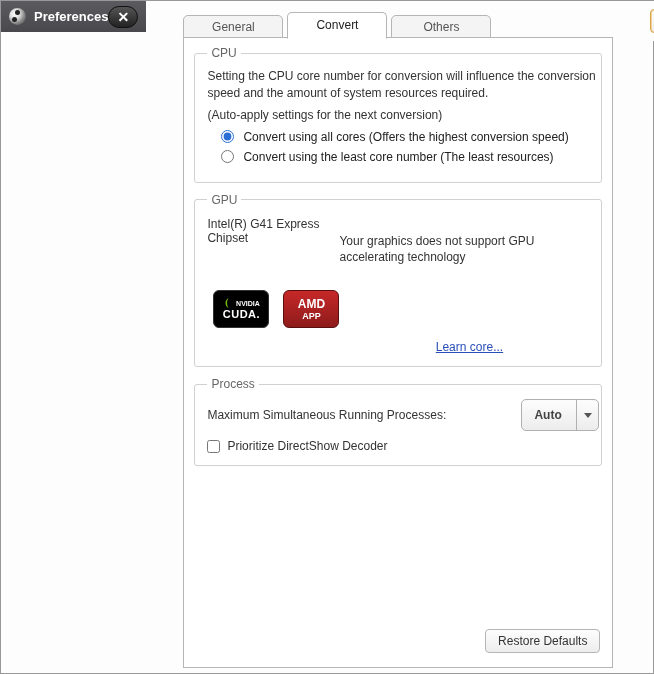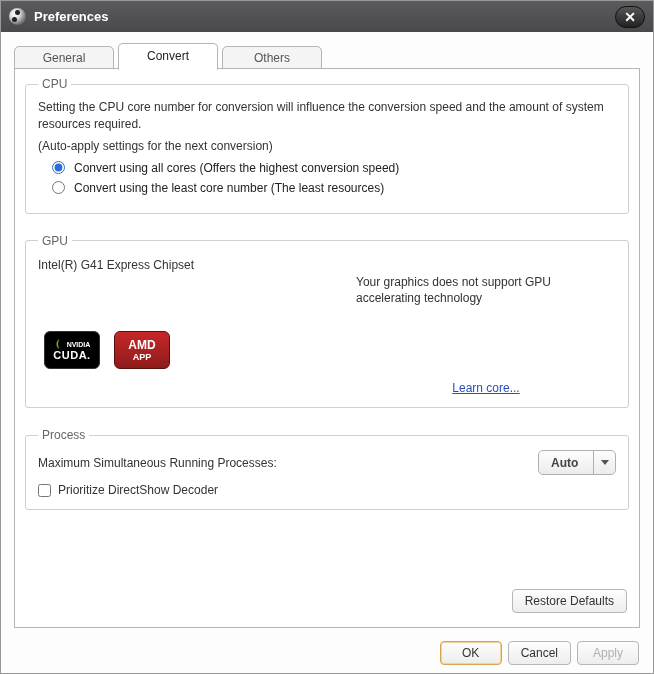--- a/index.html
+++ b/index.html
@@ -10,21 +10,22 @@
   width: 654px;
   height: 674px;
   overflow: hidden;
 }
 .window {
   width: 654px;
   height: 674px;
   background: #fdfdfd;
   border: 1px solid #999;
   display: flex;
-  flex-direction: column;
+  flex-direction: row;
+  gap: 24px;
 }
 .titlebar {
   height: 31px;
   background: linear-gradient(#5a5a5f, #48484d);
   display: flex;
   align-items: center;
   padding: 0 8px;
   color: #fff;
   font-weight: bold;
 }
@@ -92,22 +93,22 @@
   flex:1;
   border:1px solid #b5b5b5;
   margin-top:-1px;
   padding: 8px 10px 10px 10px;
   display:flex; flex-direction:column;
   background:#fff;
 }
 fieldset {
   border:1px solid #d0d0d0;
   border-radius:3px;
-  margin-bottom:20px;
-  padding:8px 12px 12px 12px;
+  margin-bottom:10px;
+  padding:8px 2px 12px 12px;
   color:#333;
 }
 legend { padding:0 4px; color:#666; font-size:12px; }
 .desc { color:#333; line-height:1.4; margin-bottom:6px; }
 .autonote { color:#333; margin-bottom:8px; }
 .radio-row { display:flex; align-items:center; margin:6px 0 6px 14px; color:#222; }
 .radio-row input[type=radio] { margin-right:9px; accent-color:#2a6fd6; }
 .radio-row.customize { justify-content:flex-start; }
 .core-select {
   margin-left:auto;
@@ -147,21 +148,21 @@
 }
 .logo.nvidia { background:#000; border:1px solid #333; }
 .logo.nvidia .svgwrap { display:flex; align-items:center; gap:2px; }
 .logo.amd { background:linear-gradient(#c62828,#8e1b1b); border:1px solid #5a0f0f; }
 .learn { color:#2a4fb8; text-decoration:underline; text-align:center; grid-column:2; padding-top:6px; cursor:pointer; }
 
 .proc-row1 { display:flex; align-items:center; margin-bottom:8px;}
 .proc-row1 .lbl { color:#333; }
 .proc-select {
   margin-left:auto;
-  width:78px; height:25px;
+  width:78px; height:32px;
   display:flex; align-items:center;
   border:1px solid #b0b0b0; border-radius:5px;
   background:linear-gradient(#fdfdfd,#ececec);
   color:#444; font-weight:bold;
   padding-left:12px; position:relative;
   cursor:pointer;
 }
 .proc-select .arrowbox {
   position:absolute; right:0; top:0; width:22px; height:100%;
   border-left:1px solid #b0b0b0;

